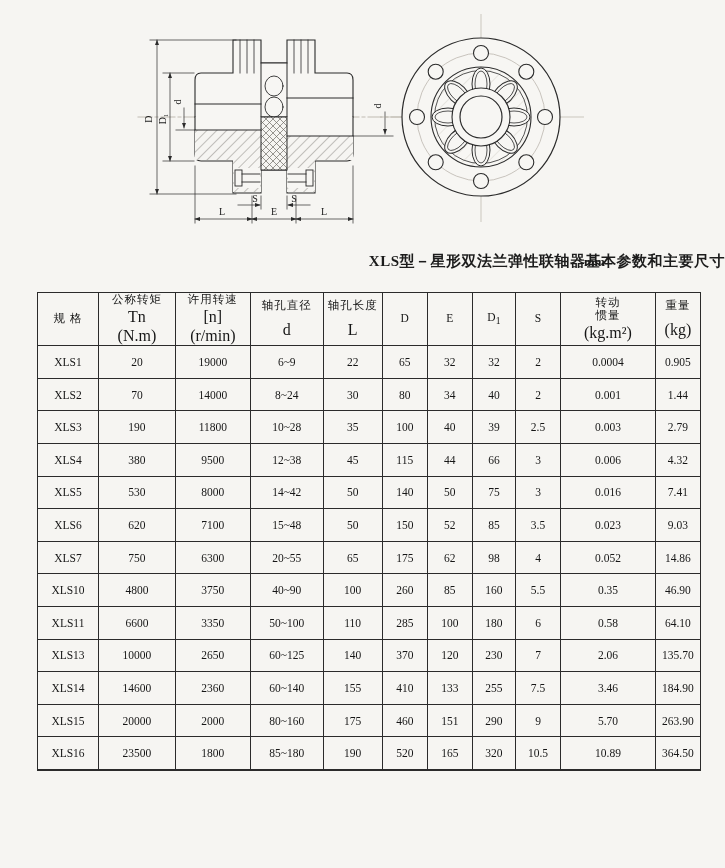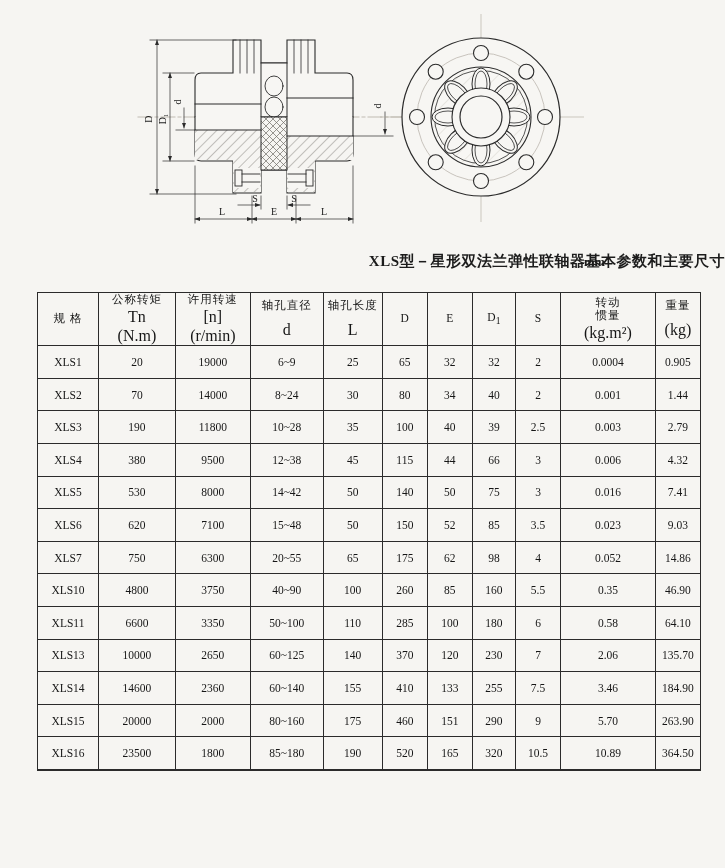--- a/index.html
+++ b/index.html
@@ -277,21 +277,21 @@
           <div class="h-sub">(kg)</div>
         </th>
       </tr>
     </thead>
     <tbody>
         <tr>
           <td>XLS1</td>
           <td>20</td>
           <td>19000</td>
           <td>6~9</td>
-          <td>25</td>
+          <td>22</td>
           <td>65</td>
           <td>32</td>
           <td>32</td>
           <td>2</td>
           <td>0.0004</td>
           <td>0.905</td>
         </tr>
         <tr>
           <td>XLS2</td>
           <td>70</td>

